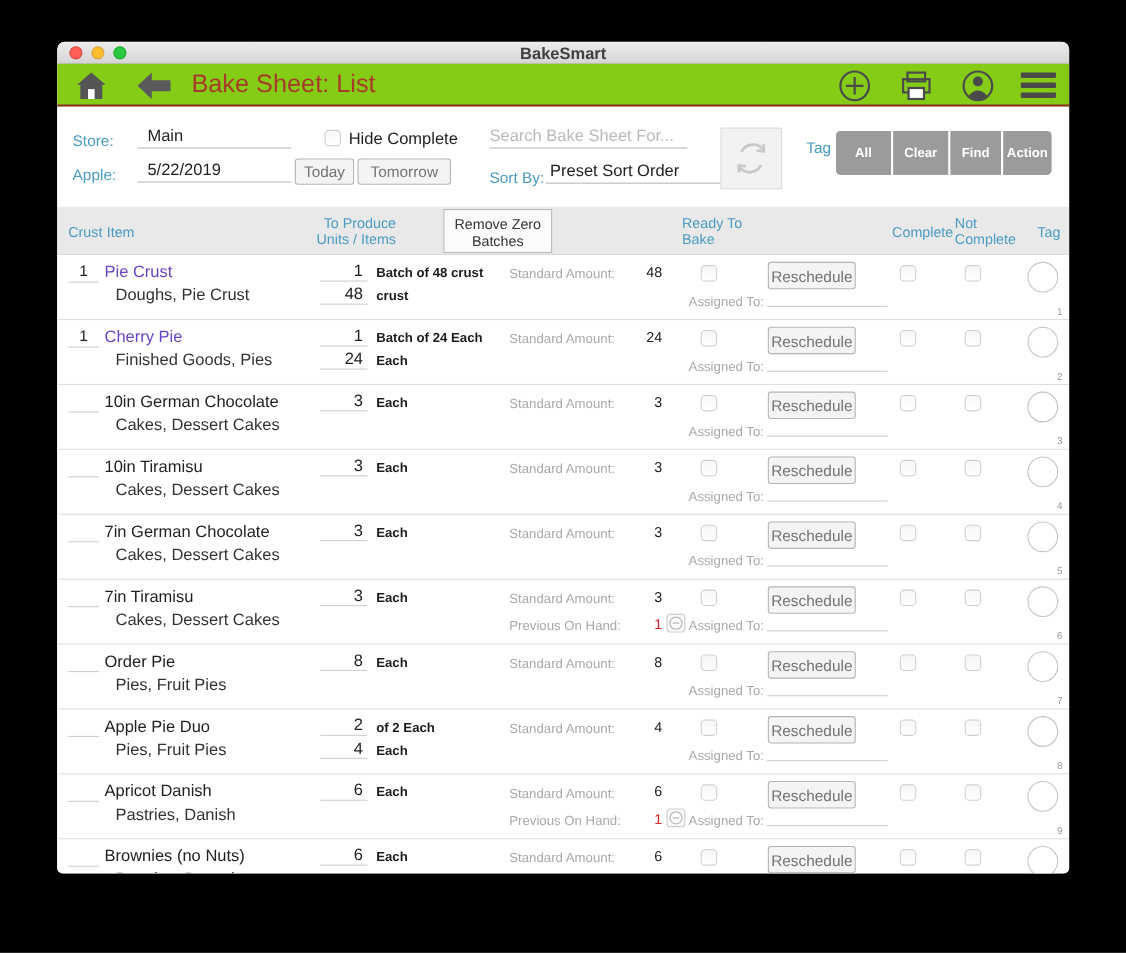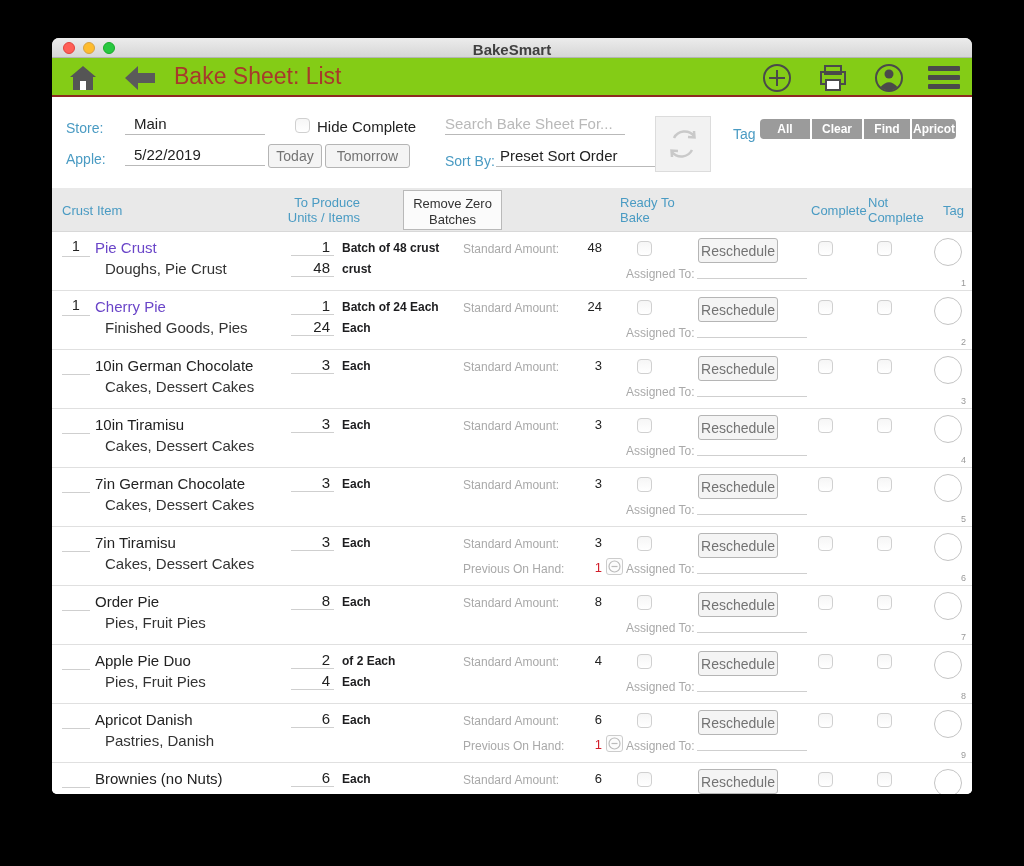--- a/index.html
+++ b/index.html
@@ -32,21 +32,21 @@
   .filters { position:absolute; left:0; top:59px; width:100%; height:91px; background:#fff; }
   .lbl-blue { color:#4a9bc3; font-size:14px; }
   .u-input { border-bottom:1px solid #b9b9b9; font-size:15px; color:#222; height:20px; }
   .abs { position:absolute; }
   .btn { background:#f4f4f4; border:1px solid #b5b5b5; border-radius:3px;
          font-size:14px; color:#737373; text-align:center; font-family:inherit; }
   .chk { width:15px; height:15px; border:1.5px solid #d0d0d0; border-radius:4px;
          background:linear-gradient(#f6f6f6,#ffffff); }
   .refresh-btn { position:absolute; left:603px; top:19px; width:56px; height:56px;
                  background:#f2f2f2; border:1px solid #dcdcdc; }
-  .seg { position:absolute; left:708px; top:22px; height:20px; display:flex; gap:2px; }
+  .seg { position:absolute; left:708px; top:22px; height:40px; display:flex; gap:2px; }
   .seg .seg-btn { background:#9b9b9b; color:#fff; font-size:12px; font-weight:bold;
                   display:flex; align-items:center; justify-content:center; }
   .seg .seg-btn:first-child { border-radius:4px 0 0 4px; }
   .seg .seg-btn:last-child  { border-radius:0 4px 4px 0; }
 
   
   .thead { position:absolute; left:0; top:150px; width:100%; height:44px; background:#e9e9e9;
            border-bottom:1px solid #d8d8d8; font-size:13px; color:#4a9bc3; }
   .thead .two-line { line-height:15px; }
   .hdr-btn { position:absolute; top:2px; width:99px; height:40px; background:#fbfbfb;
@@ -163,21 +163,21 @@
         <path d="M36 33 A 12 12 0 0 1 16 35" fill="none" stroke="#c9c9c9" stroke-width="2.5"></path>
         <path d="M16 40 L15.5 33.5 L22 34" fill="none" stroke="#c9c9c9" stroke-width="2.5"></path>
       </svg>
     </div>
 
     <span class="abs lbl-blue" style="left:681px; top:29px;">Tag</span>
     <div class="seg">
       <div class="seg-btn" style="width:50px;">All</div>
       <div class="seg-btn" style="width:50px;">Clear</div>
       <div class="seg-btn" style="width:46px;">Find</div>
-      <div class="seg-btn" style="width:44px;">Apricot</div>
+      <div class="seg-btn" style="width:44px;">Action</div>
     </div>
   </div>
 
   <div class="thead">
     <span class="abs" style="left:10px; top:15px;">Crust</span>
     <span class="abs" style="left:45px; top:15px;">Item</span>
     <div class="abs two-line" style="left:198px; top:7px; width:110px; text-align:right;">
       <div>To Produce</div>
       <div>Units / Items</div>
     </div>

